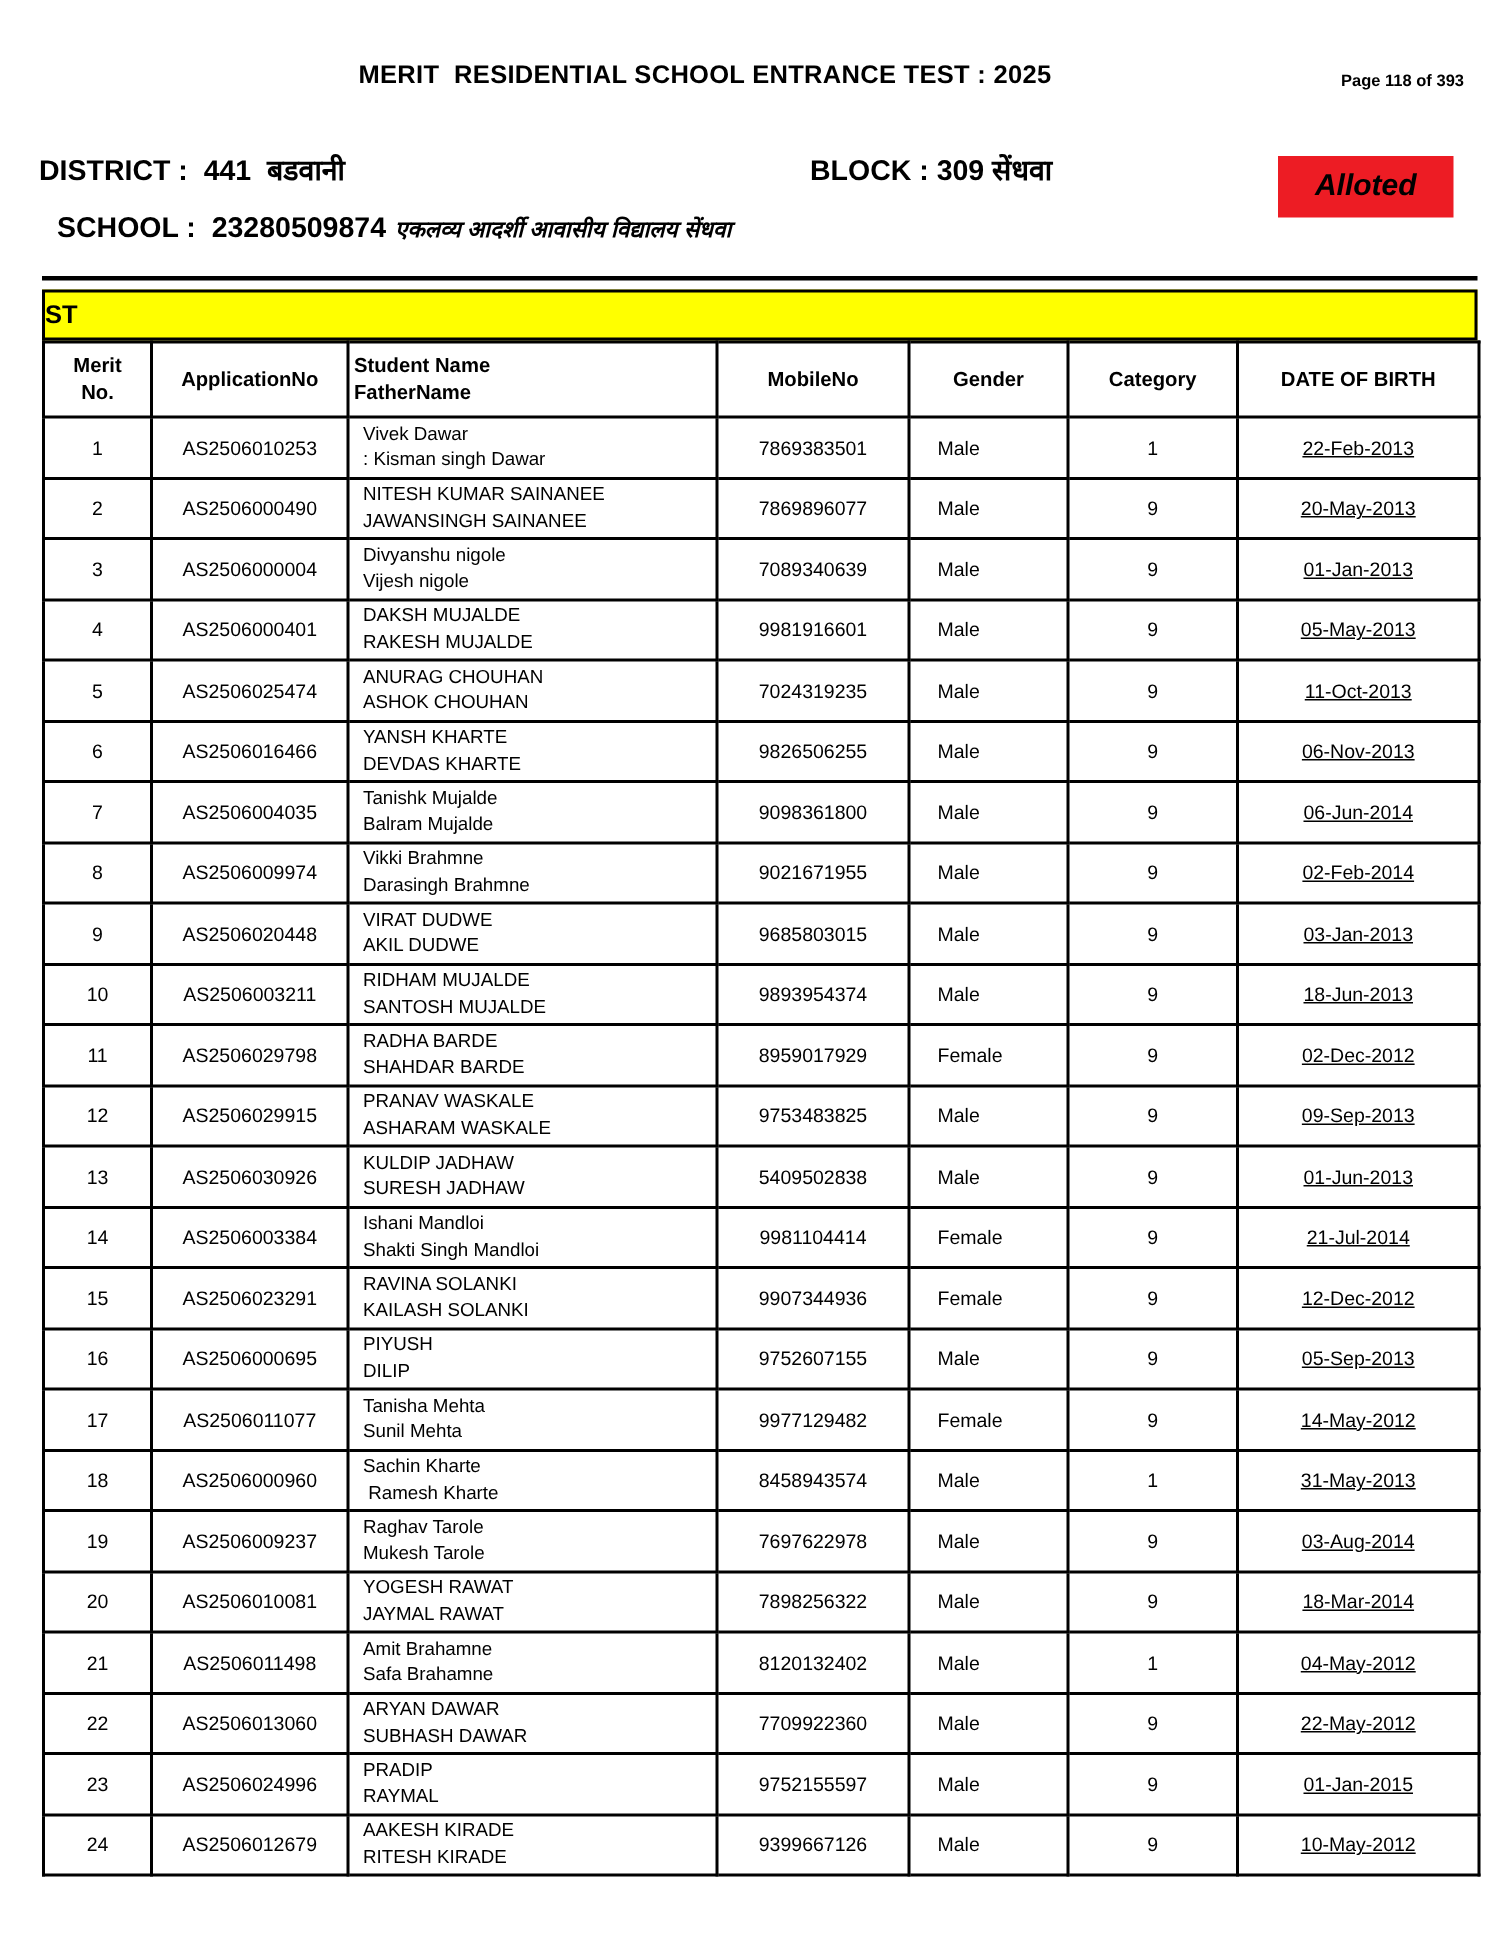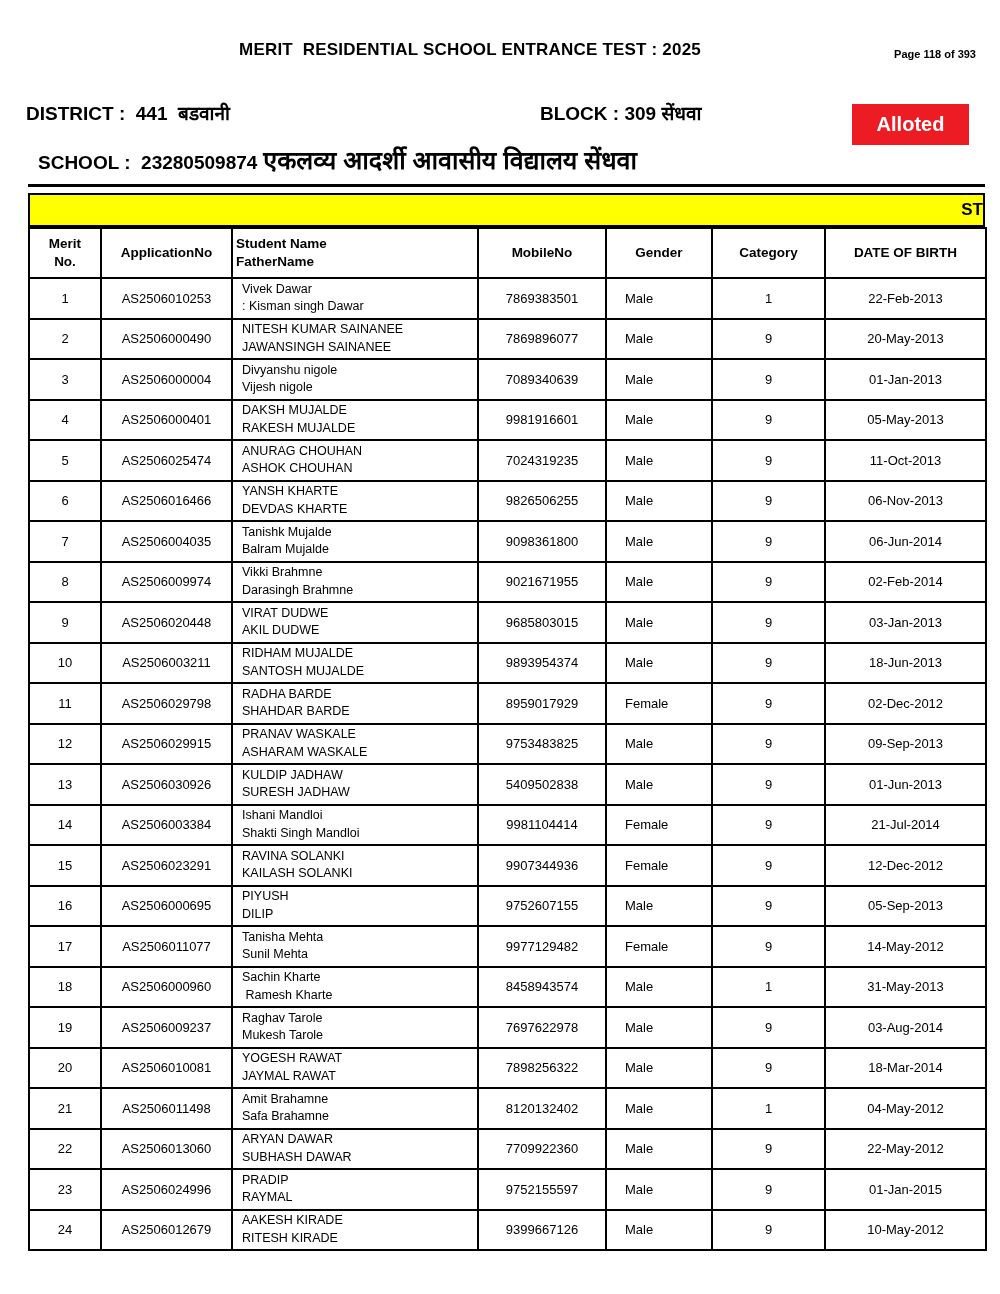--- a/index.html
+++ b/index.html
@@ -68,40 +68,41 @@
     top: 142px;
     left: 38px;
     width: 920px;
     white-space: pre-wrap;
   }
   .school-row .school-label {
     font-size: 19px;
     font-weight: bold;
   }
   .school-row .school-name {
-    font-size: 25px;
+    font-size: 15px;
     font-weight: bold;
     padding-left: 6px;
+    font-style: italic;
   }
   .top-rule {
     position: absolute;
     top: 184px;
     left: 28px;
     width: 957px;
     height: 3px;
     background: #000;
   }
   .st-banner {
     position: absolute;
     top: 193px;
     left: 28px;
     width: 957px;
     height: 34px;
     border: 2px solid #000;
-    text-align: right;
+    text-align: left;
     font-size: 17px;
     font-weight: bold;
     line-height: 30px;
   }
   table.merit-table {
     position: absolute;
     top: 227px;
     left: 28px;
     width: 957px;
     border-collapse: collapse;
@@ -128,34 +129,34 @@
     height: 40.5px;
     font-size: 13px;
   }
   td.cell-merit    { text-align: center; }
   td.cell-app      { text-align: center; font-size: 13.5px; }
   td.cell-student  { text-align: left; padding-left: 9px; }
   td.cell-student .student-line { font-size: 12.5px; line-height: 1.4; white-space: pre-wrap; }
   td.cell-mobile   { text-align: center; font-size: 13.5px; }
   td.cell-gender   { text-align: left; padding-left: 18px; }
   td.cell-category { text-align: center; }
-  td.cell-dob      { text-align: center; font-size: 13.5px; }
+  td.cell-dob      { text-align: center; font-size: 13.5px; text-decoration: underline; }
 </style>
 </head>
 <body>
 
 <div class="page">
 
   <div class="doc-title">MERIT  RESIDENTIAL SCHOOL ENTRANCE TEST : 2025</div>
   <div class="page-info">Page 118 of 393</div>
 
   <div class="district-row">DISTRICT :  441  बडवानी</div>
   <div class="block-field">BLOCK : 309 सेंधवा</div>
 
-  <div class="alloted-badge" style="background: rgb(237, 28, 36); color: #ffffff;">Alloted</div>
+  <div class="alloted-badge" style="background: rgb(237, 28, 36); color: #000000; font-style: italic;">Alloted</div>
 
   <div class="school-row"><span class="school-label">SCHOOL :  23280509874</span><span class="school-name">एकलव्य आदर्शी आवासीय विद्यालय सेंधवा</span></div>
 
   <div class="top-rule"></div>
 
   <div class="st-banner" style="background: rgb(255, 255, 0);">ST</div>
 
   <table class="merit-table">
     <colgroup>
       <col style="width:72px">

